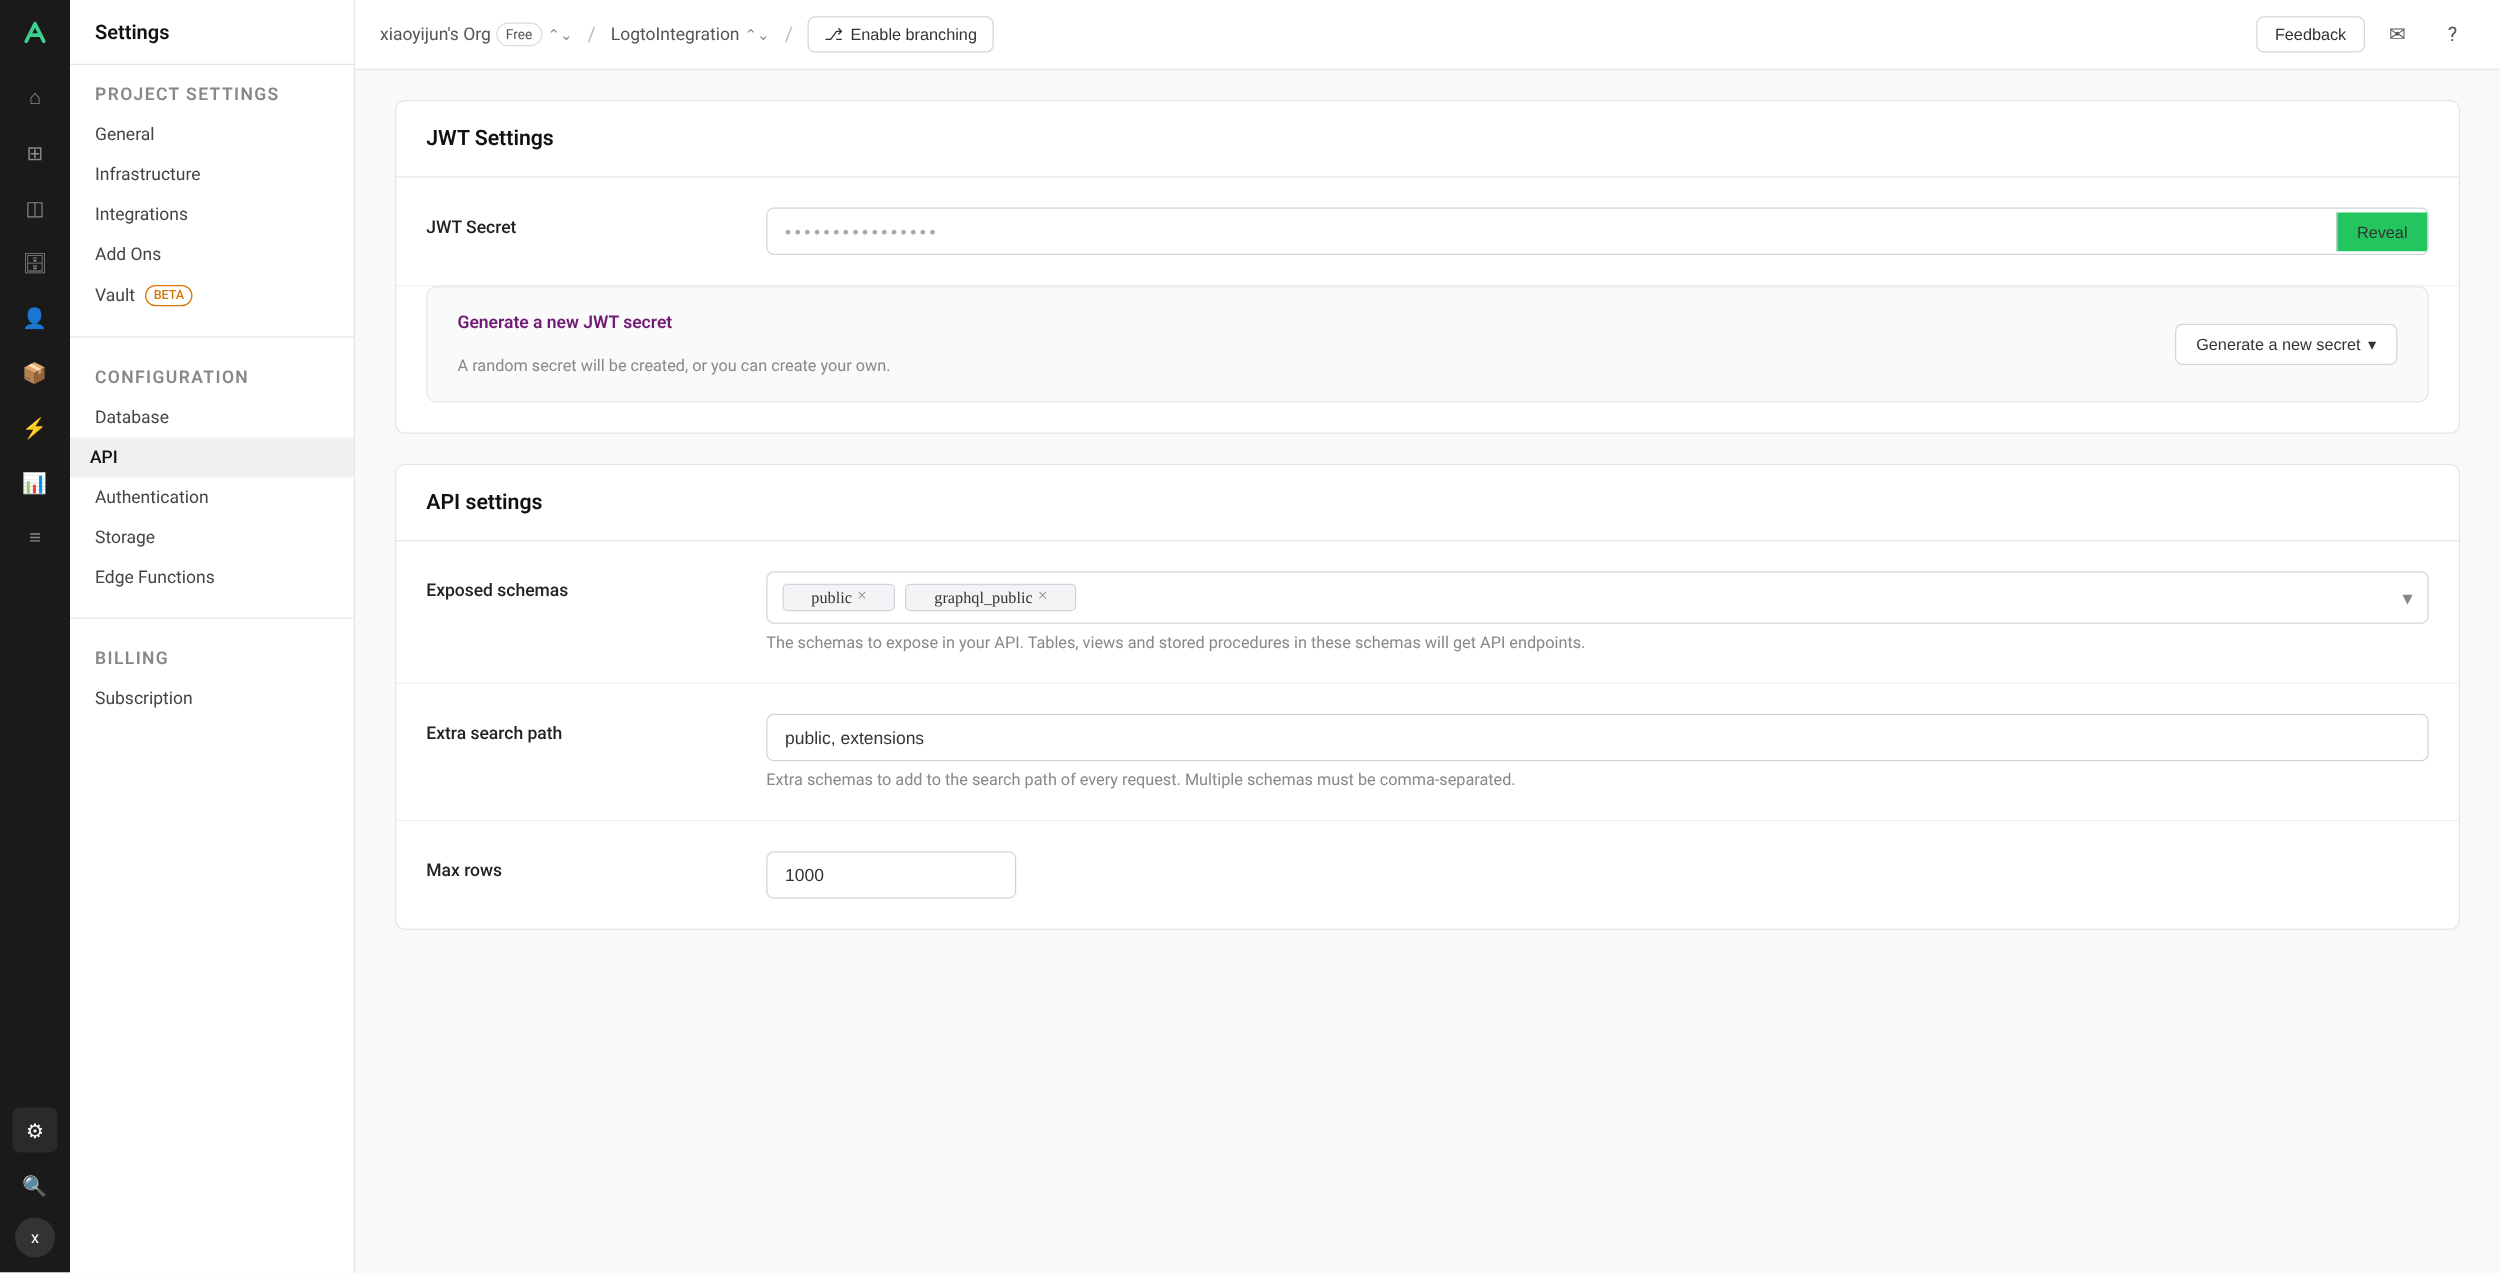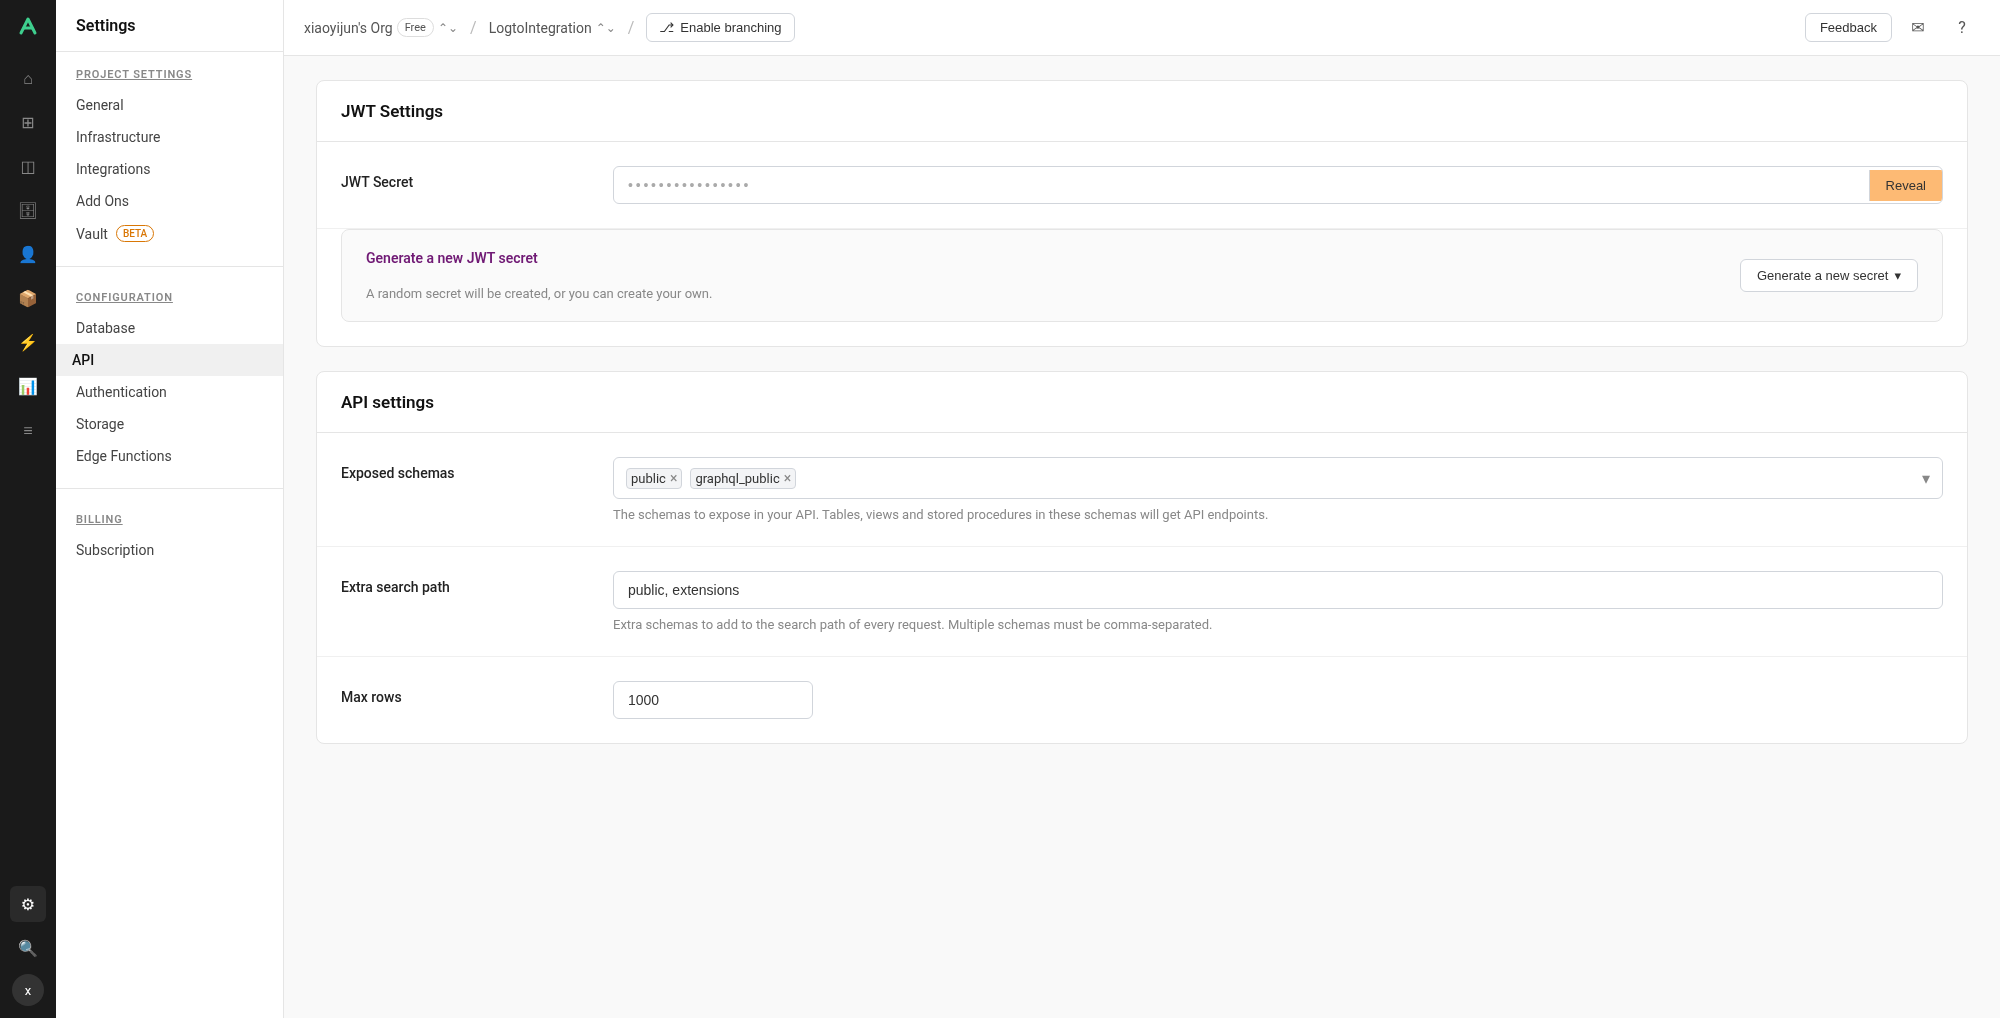--- a/index.html
+++ b/index.html
@@ -55,26 +55,25 @@
       border-bottom: 1px solid #e5e5e5;
       font-size: 16px;
       font-weight: 600;
       color: #111;
     }
     .sidebar-section {
       padding: 16px 0 8px 0;
     }
     .sidebar-section-title {
       padding: 0 20px 8px 20px;
-      font-size: 11px;
+      font-size: 14px;
       font-weight: 600;
       color: #888;
       letter-spacing: 0.08em;
       text-transform: uppercase;
-      text-decoration: underline;
     }
     .sidebar-item {
       padding: 8px 20px;
       font-size: 14px;
       color: #444;
       cursor: pointer;
       display: flex;
       align-items: center;
       gap: 8px;
     }
@@ -224,21 +223,21 @@
       border: none;
       outline: none;
       padding: 10px 14px;
       font-size: 14px;
       color: #666;
       background: transparent;
       letter-spacing: 0.15em;
     }
     .reveal-btn {
       padding: 8px 16px;
-      background: #fdba74;
+      background: #22c55e;
       border: none;
       border-left: 1px solid #d1d5db;
       font-size: 13px;
       cursor: pointer;
       color: #333;
       font-weight: 500;
     }
     .hint-text {
       font-size: 13px;
       color: #888;
@@ -290,23 +289,24 @@
       background: #fff;
       min-height: 42px;
     }
     .tag {
       display: flex;
       align-items: center;
       gap: 4px;
       background: #f3f4f6;
       border: 1px solid #d1d5db;
       border-radius: 4px;
-      padding: 2px 4px;
-      font-size: 13px;
-      color: #333;
+      padding: 2px 22px;
+      font-size: 13px;
+      color: #333;
+      font-family: Liberation Serif, serif;
     }
     .tag-x {
       cursor: pointer;
       color: #888;
       font-size: 14px;
       line-height: 1;
     }
     .tags-input-chevron {
       margin-left: auto;
       color: #888;

